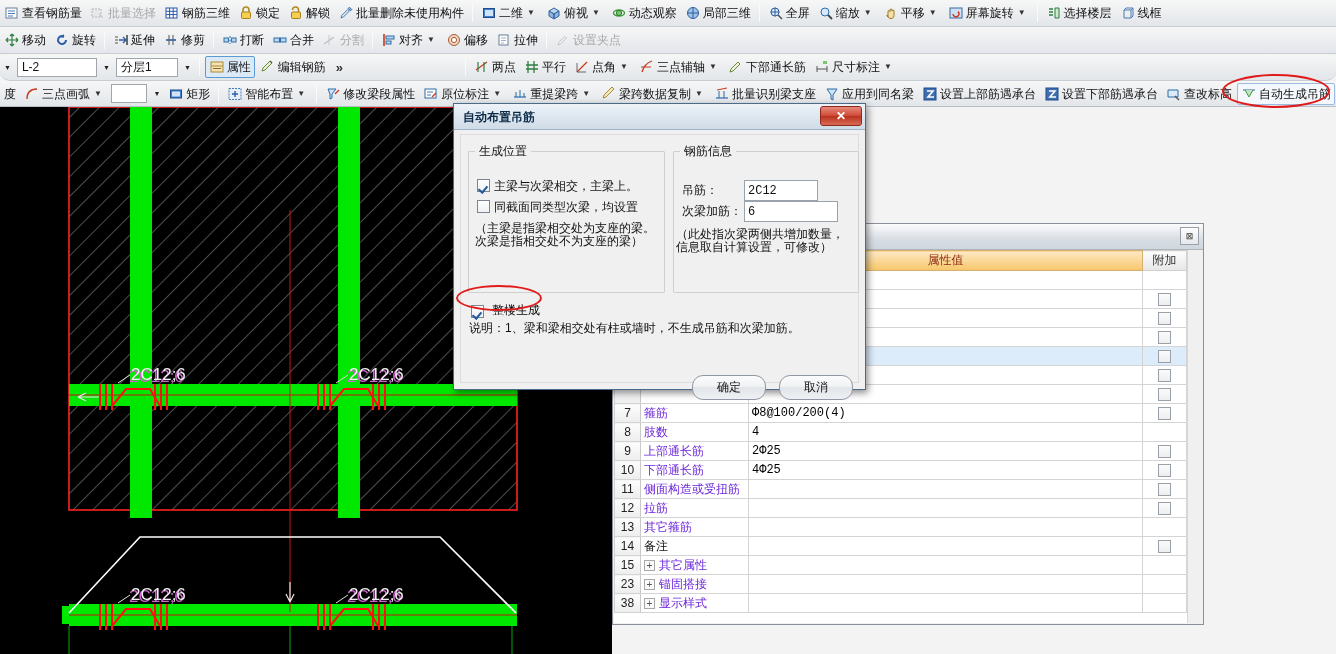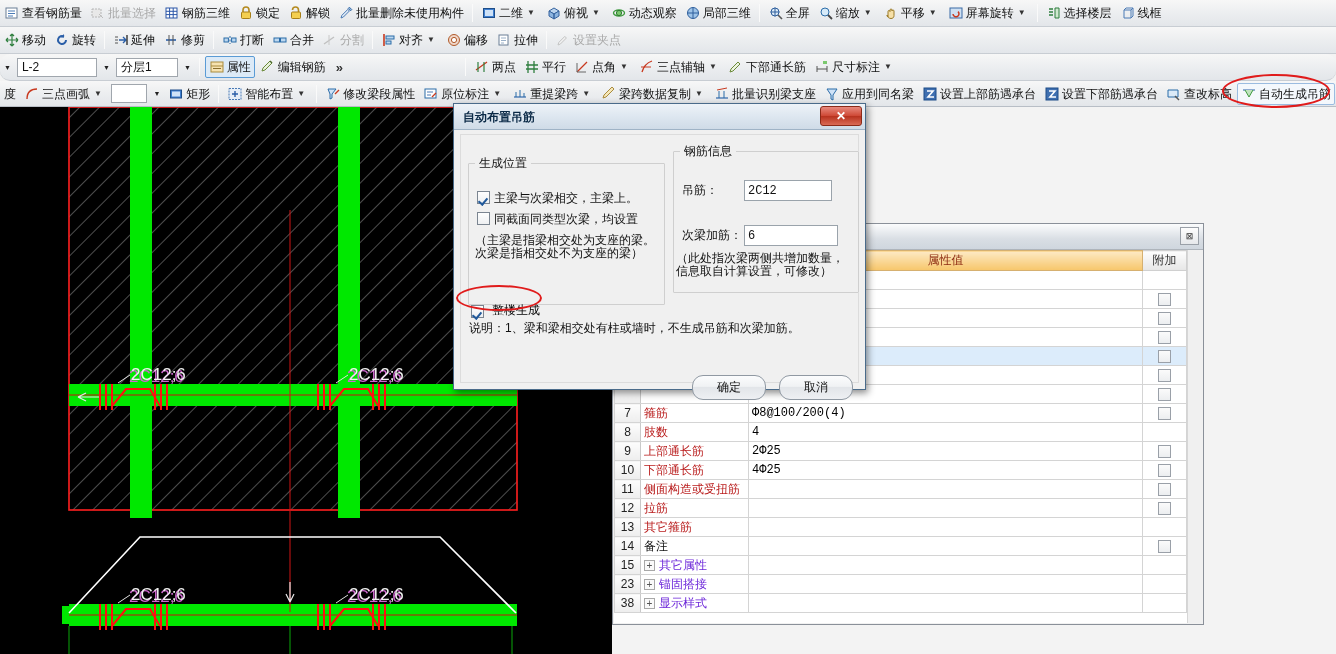--- a/index.html
+++ b/index.html
@@ -93,21 +93,21 @@
     border: 1px solid #d0d0d0; color: #333;
   }
   .c-idx {
     width: 26px; text-align: center; color: #222;
     background: linear-gradient(to bottom,#fdfdfd,#ededed);
     border-right: 1px solid #c9c9c9 !important;
   }
   .c-name { width: 108px; }
   .c-val  { }
   .c-add  { width: 44px; text-align: center; }
-  .link { color: #b91c1c; }
+  .link { color: #6d28d9; }
   .grey { color: #6d28d9; margin-top: 42px; }
   .plain { color: #111; }
   tr.sel td { background: #dcecfb; }
   .expander {
     display: inline-block; width: 11px; height: 11px; line-height: 9px;
     border: 1px solid #a8a8a8; background: #fafafa; color: #555;
     text-align: center; font-size: 10px; margin-right: 4px; vertical-align: middle;
   }
   .chk-cell {
     display: inline-block; width: 13px; height: 13px;
@@ -145,21 +145,21 @@
     background: #f0f0f0; padding: 6px; }
   #dlg-inner { border: 1px solid #dcdcdc; background: #f0f0f0;
     position: absolute; left: 6px; top: 4px; right: 6px; bottom: 6px; }
   fieldset.grp {
     position: absolute; border: 1px solid #cfcfcf; background: #f0f0f0;
     margin: 0; padding: 0; border-radius: 1px;
   }
   fieldset.grp > legend {
     font-size: 12px; color: #111; padding: 0 4px; margin-left: 6px;
   }
-  #grp-left  { left: 7px; top: 20px; width: 197px; height: 150px; }
+  #grp-left  { left: 7px; top: 8px; width: 197px; height: 150px; }
   #grp-right { left: 212px; top: 8px; width: 186px; height: 150px; }
 
   .cbrow { display: flex; align-items: flex-start; margin: 0 0 4px 8px; font-size: 12px; color: #111; }
   .wincheck {
     width: 13px; height: 13px; flex: 0 0 13px; margin-right: 4px; margin-top: 1px;
     border: 1px solid #7b8591; background: linear-gradient(to bottom,#fefefe,#eef0f2);
     position: relative;
   }
   .wincheck.checked::after {
     content: ""; position: absolute; left: 2px; top: 4px;
@@ -924,23 +924,23 @@
             <div>（主梁是指梁相交处为支座的梁。</div>
             <div>次梁是指相交处不为支座的梁）</div>
           </div>
         </fieldset>
 
         <fieldset class="grp" id="grp-right">
           <legend>钢筋信息</legend>
           <div style="height:14px"></div>
           <div class="fldrow">
             <label style="width:62px">吊筋：</label>
-            <span class="winput" style="width:88px">2C12</span>
+            <span class="winput" style="width:74px">2C12</span>
           </div>
-          <div class="fldrow" style="margin-top:24px">
+          <div class="fldrow" style="margin-top:0">
             <label style="width:62px">次梁加筋：</label>
             <span class="winput" style="width:94px">6</span>
           </div>
           <div class="note" style="margin-left:2px">
             <div>（此处指次梁两侧共增加数量，</div>
             <div>信息取自计算设置，可修改）</div>
           </div>
         </fieldset>
 
         <div id="dlg-wholefloor">

